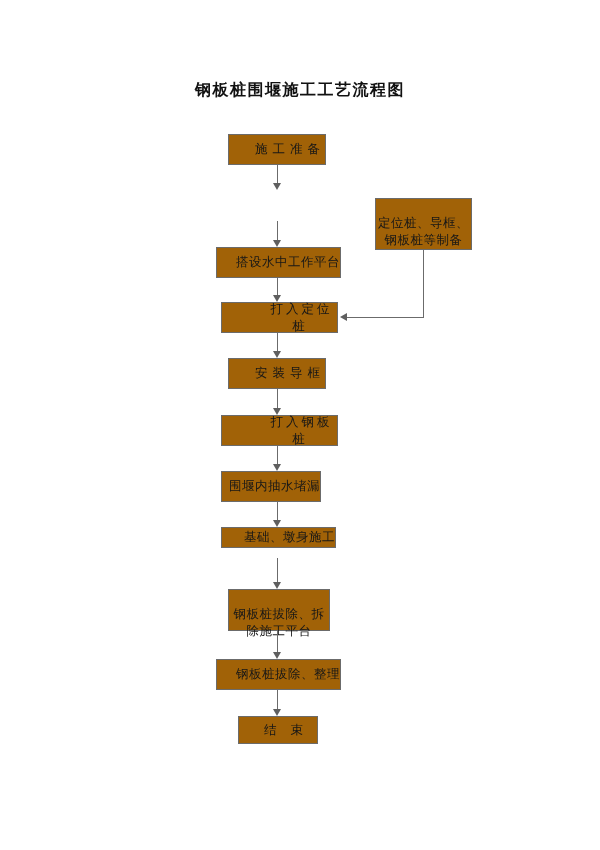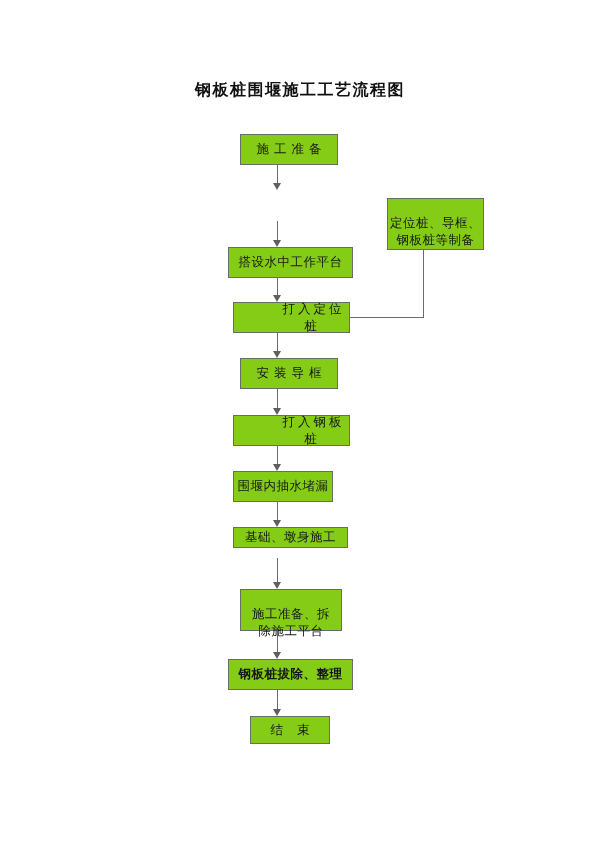--- a/index.html
+++ b/index.html
@@ -29,30 +29,29 @@
     font-size: 16px;
     font-weight: bold;
     letter-spacing: 1.5px;
     color: #111111;
     font-family: "Liberation Serif", "DejaVu Serif", serif;
   }
   .node {
     position: absolute;
     box-sizing: border-box;
     border: 1px solid #6b6b6b;
-    background: #84cc16;
+    background: #a16207;
     display: flex;
     align-items: center;
-    justify-content: center;
+    justify-content: flex-end;
     text-align: center;
     font-size: 12.5px;
     line-height: 17px;
     color: #171717;
     font-family: "Liberation Serif", "DejaVu Serif", serif;
-    margin-left: 12px;
   }
   .node.sp1 { letter-spacing: 5px; text-indent: 5px; }
   .node.sp2 { letter-spacing: 3px; text-indent: 3px; padding-left: 41px; }
   .node.sp3 { letter-spacing: 14px; text-indent: 14px; }
   .node.tight { letter-spacing: 0.5px; }
   .node.two-line {
     display: block;
     padding-top: 16px;
   }
   .node.two-line .ln {
@@ -149,28 +148,28 @@
   <div class="arrow-down" style="left:273px; top:520px;"></div>
 
   <div class="node tight" style="left:221px; top:527px; width:115px; height:21px;">
     <span>基础、墩身施工</span>
   </div>
 
   <div class="vline" style="left:277px; top:558px; height:24px;"></div>
   <div class="arrow-down" style="left:273px; top:582px;"></div>
 
   <div class="node two-line" style="left:228px; top:589px; width:102px; height:42px;">
-    <span class="ln">施工准备、拆</span>
+    <span class="ln">钢板桩拔除、拆</span>
     <span class="ln">除施工平台</span>
   </div>
 
   <div class="vline" style="left:277px; top:631px; height:21px;"></div>
   <div class="arrow-down" style="left:273px; top:652px;"></div>
 
-  <div class="node tight" style="left:216px; top:659px; width:125px; height:31px;font-weight:bold;">
+  <div class="node tight" style="left:216px; top:659px; width:125px; height:31px;">
     <span>钢板桩拔除、整理</span>
   </div>
 
   <div class="vline" style="left:277px; top:690px; height:19px;"></div>
   <div class="arrow-down" style="left:273px; top:709px;"></div>
 
   <div class="node sp3" style="left:238px; top:716px; width:80px; height:28px;">
     <span>结束</span>
   </div>
 

